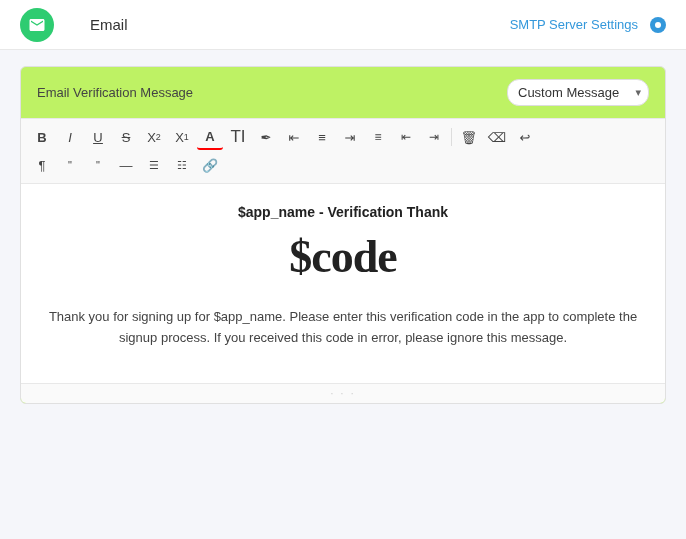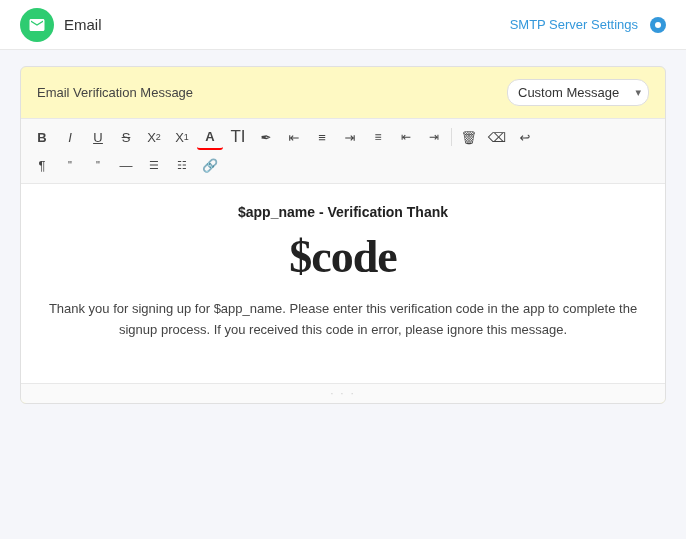--- a/index.html
+++ b/index.html
@@ -38,20 +38,21 @@
     }
     .email-icon-wrapper svg {
       width: 18px;
       height: 18px;
       fill: white;
     }
     .header-title {
       font-size: 15px;
       font-weight: 500;
       color: #333;
+      margin-left: 26px;
     }
     .header-right {
       display: flex;
       align-items: center;
       gap: 12px;
       margin-left: 32px;
     }
     .smtp-link {
       color: #3498db;
       font-size: 13px;
@@ -75,21 +76,21 @@
       border-radius: 50%;
     }
 
     
     .main {
       padding: 16px 20px;
     }
 
     
     .card {
-      background: #fef9c3;
+      background: #bef264;
       border: 1px solid #e0e0e0;
       border-radius: 6px;
       overflow: hidden;
     }
 
     
     .card-header {
       display: flex;
       align-items: center;
       justify-content: space-between;
@@ -180,21 +181,21 @@
       font-weight: bold;
       color: #222;
       margin-bottom: 10px;
     }
     .email-code {
       text-align: center;
       font-size: 46px;
       font-weight: bold;
       color: #222;
       font-family: Georgia, serif;
-      margin-bottom: 16px;
+      margin-bottom: 24px;
       letter-spacing: -1px;
     }
     .email-body-text {
       font-size: 13px;
       color: #444;
       line-height: 1.6;
       text-align: center;
     }
     .resize-handle {
       text-align: center;

